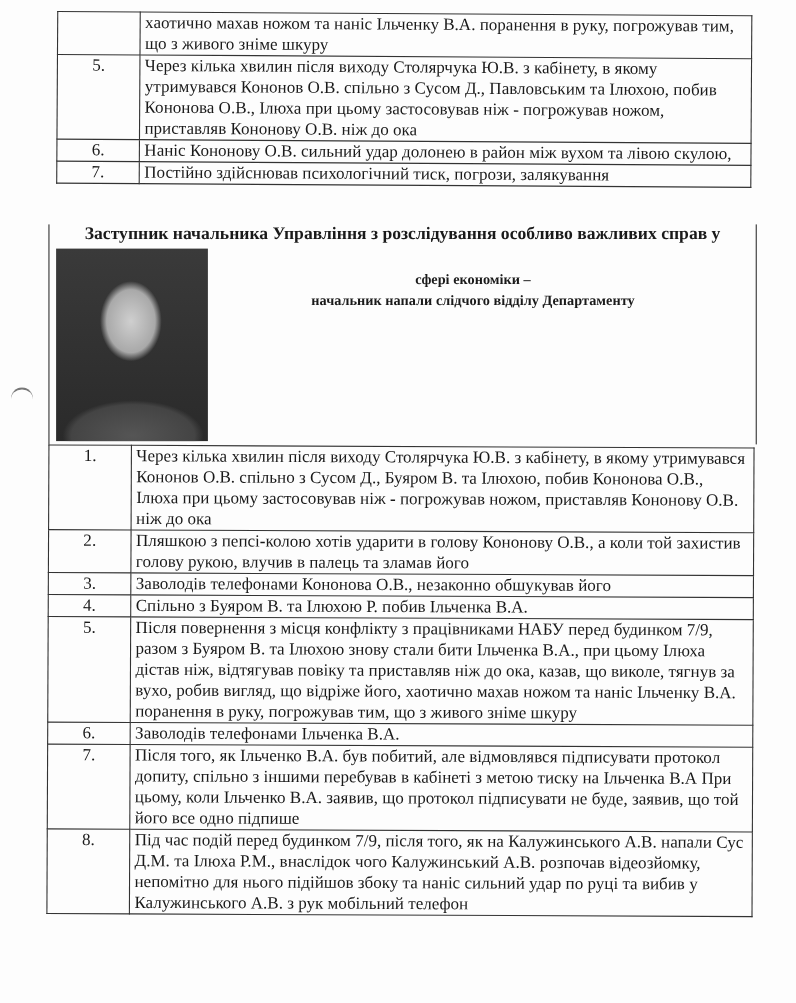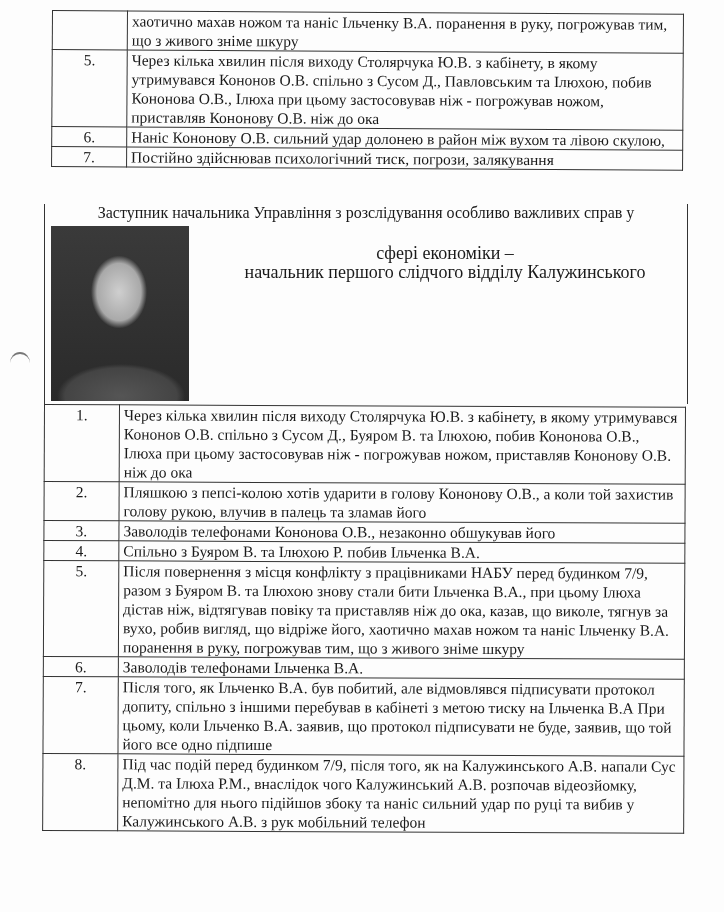--- a/index.html
+++ b/index.html
@@ -9,22 +9,22 @@
   }
   .hole { position:absolute; left:10px; width:20px; height:20px; border-top:2px solid #777; border-radius:50%; }
   table.doc { position:absolute; border-collapse:collapse; font-size:15.5px; line-height:19px; }
   table.doc td { border:1px solid #333; vertical-align:top; padding:0 4px; }
   td.num { text-align:center; }
   .t1 { left:52px; top:10px; width:632px; transform:rotate(0.35deg); transform-origin:left top; }
   .t1 td.num { width:66px; }
   .t2 { left:44px; top:404px; width:642px; transform:rotate(0.25deg); transform-origin:left top; }
   .t2 td.num { width:66px; }
   .section { position:absolute; left:44px; top:204px; width:642px; height:200px; border-left:1px solid #333; border-right:1px solid #333; }
-  .section .line1 { position:absolute; left:0; top:0; width:100%; font-weight:normal; font-size:16px; text-align:center; }
-  .section .rest { position:absolute; left:160px; top:40px; width:480px; font-weight:normal; font-size:18px; line-height:19px; text-align:center; }
+  .section .line1 { position:absolute; left:0; top:0; width:100%; font-weight:bold; font-size:16px; text-align:center; }
+  .section .rest { position:absolute; left:145px; top:40px; width:480px; font-weight:bold; font-size:13px; line-height:19px; text-align:center; }
   .photo { position:absolute; left:6px; top:22px; width:138px; height:175px;
     background: radial-gradient(ellipse 40px 52px at 68px 66px, #cfcfcf 0%, #a9a9a9 55%, transparent 70%),
                 radial-gradient(ellipse 80px 40px at 70px 170px, #555 0%, #444 70%, transparent 80%),
                 linear-gradient(#3a3a3a, #2a2a2a); }
 </style>
 </head>
 <body>
 
 <div class="hole" style="top:352px;"></div>
 
@@ -47,21 +47,21 @@
       <td>Постійно здійснював психологічний тиск, погрози, залякування</td>
     </tr>
   </tbody>
 </table>
 
 <div class="section">
   <div class="line1">Заступник начальника Управління з розслідування особливо важливих справ у</div>
   <div class="photo"></div>
   <div class="rest">
     <div>сфері економіки –</div>
-    <div>начальник першого слідчого відділу Калужинського</div>
+    <div>начальник напали слідчого відділу Департаменту</div>
   </div>
 </div>
 
 <table class="doc t2">
   <tbody>
     <tr>
       <td class="num">1.</td>
       <td>Через кілька хвилин після виходу Столярчука Ю.В. з кабінету, в якому утримувався Кононов О.В. спільно з Сусом Д., Буяром В. та Ілюхою, побив Кононова О.В., Ілюха при цьому застосовував ніж - погрожував ножом, приставляв Кононову О.В. ніж до ока</td>
     </tr>
     <tr>

